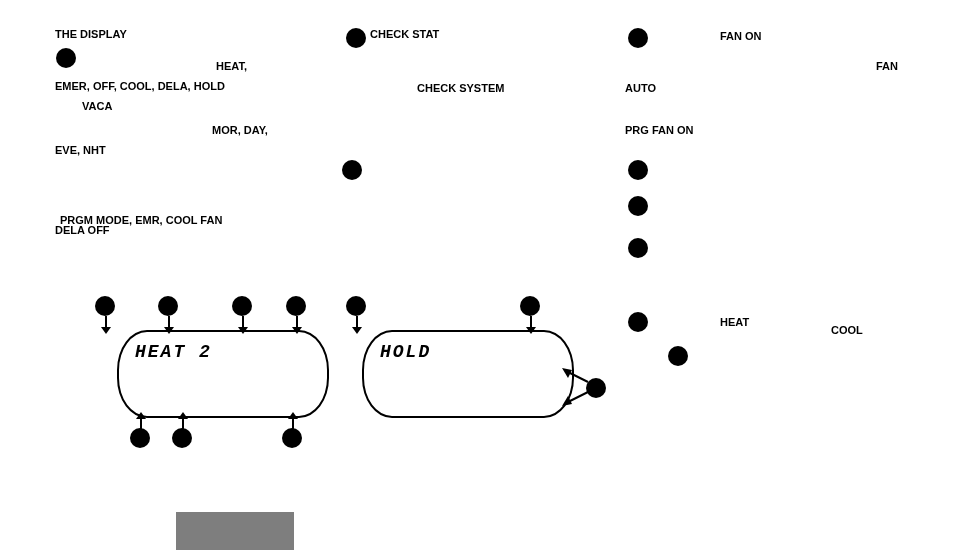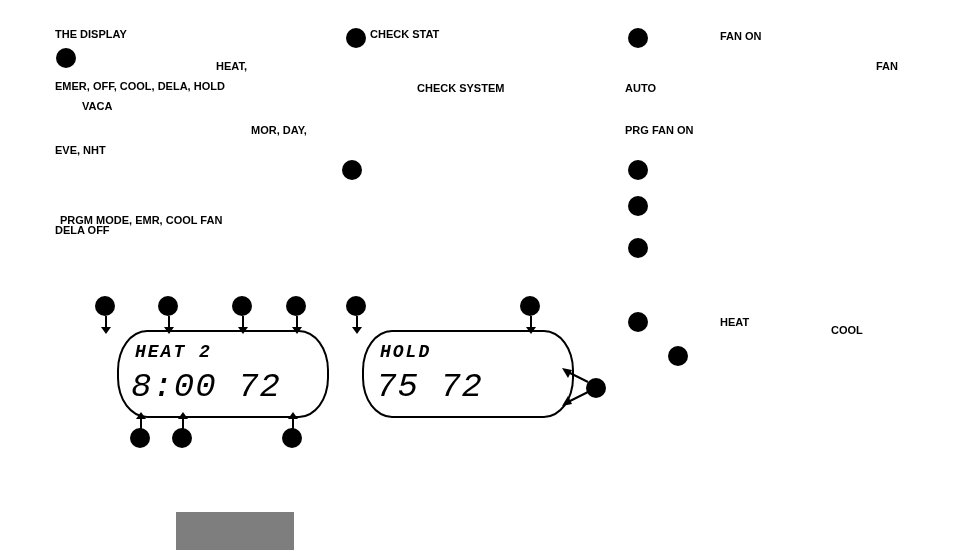--- a/index.html
+++ b/index.html
@@ -14,21 +14,21 @@
   .graybox{background:#7e7e7e;width:118px;height:38px;}
 </style>
 </head>
 <body>
 
 <span class="abs txt" style="left:55px;top:28px;">THE DISPLAY</span>
 <span class="abs dot" style="left:56px;top:48px;"></span>
 <span class="abs txt" style="left:216px;top:60px;">HEAT,</span>
 <span class="abs txt" style="left:55px;top:80px;">EMER, OFF, COOL, DELA, HOLD</span>
 <span class="abs txt" style="left:82px;top:100px;">VACA</span>
-<span class="abs txt" style="left:212px;top:124px;margin-left:39px;">MOR, DAY,</span>
+<span class="abs txt" style="left:212px;top:124px;">MOR, DAY,</span>
 <span class="abs txt" style="left:55px;top:144px;">EVE, NHT</span>
 <span class="abs txt" style="left:60px;top:214px;">PRGM MODE, EMR, COOL FAN</span>
 <span class="abs txt" style="left:55px;top:224px;">DELA OFF</span>
 
 <span class="abs dot" style="left:346px;top:28px;"></span>
 <span class="abs txt" style="left:370px;top:28px;">CHECK STAT</span>
 <span class="abs txt" style="left:417px;top:82px;">CHECK SYSTEM</span>
 <span class="abs dot" style="left:342px;top:160px;"></span>
 
 <span class="abs dot" style="left:628px;top:28px;"></span>
@@ -40,21 +40,20 @@
 <span class="abs dot" style="left:628px;top:160px;"></span>
 <span class="abs dot" style="left:628px;top:196px;"></span>
 <span class="abs dot" style="left:628px;top:238px;"></span>
 <span class="abs dot" style="left:628px;top:312px;"></span>
 <span class="abs txt" style="left:720px;top:316px;">HEAT</span>
 <span class="abs txt" style="left:792px;top:324px;margin-left:39px;">COOL</span>
 <span class="abs dot" style="left:668px;top:346px;"></span>
 
 <div class="abs lcd" style="left:117px;top:330px;">
   <span class="abs seg-small" style="left:16px;top:10px;">HEAT 2</span>
-  <span class="abs seg-big" style="left:12px;top:36px;">8:00  72</span>
 </div>
 
 <span class="abs dot" style="left:95px;top:296px;"></span>
 <span class="abs dot" style="left:158px;top:296px;"></span>
 <span class="abs dot" style="left:232px;top:296px;"></span>
 <span class="abs dot" style="left:286px;top:296px;"></span>
 
 <span class="abs dot" style="left:130px;top:428px;"></span>
 <span class="abs dot" style="left:172px;top:428px;"></span>
 <span class="abs dot" style="left:282px;top:428px;"></span>
@@ -98,21 +97,20 @@
   </div>
 <div class="abs arrow" style="left:288px;top:412px;">
     <svg width="10" height="18">
       <polygon points="0,7 10,7 5,0" fill="#000"></polygon>
       <line x1="5" y1="5" x2="5" y2="18" stroke="#000" stroke-width="2"></line>
     </svg>
   </div>
 
 <div class="abs lcd" style="left:362px;top:330px;text-align:center;">
   <span class="abs seg-small" style="left:16px;top:10px;">HOLD</span>
-  <span class="abs seg-big" style="left:12px;top:36px;"> 75   72</span>
 </div>
 
 <span class="abs dot" style="left:346px;top:296px;"></span>
 <span class="abs dot" style="left:520px;top:296px;"></span>
 <span class="abs dot" style="left:586px;top:378px;"></span>
 
 <div class="abs arrow" style="left:352px;top:316px;">
     <svg width="10" height="18">
       <line x1="5" y1="0" x2="5" y2="13" stroke="#000" stroke-width="2"></line>
       <polygon points="0,11 10,11 5,18" fill="#000"></polygon>

